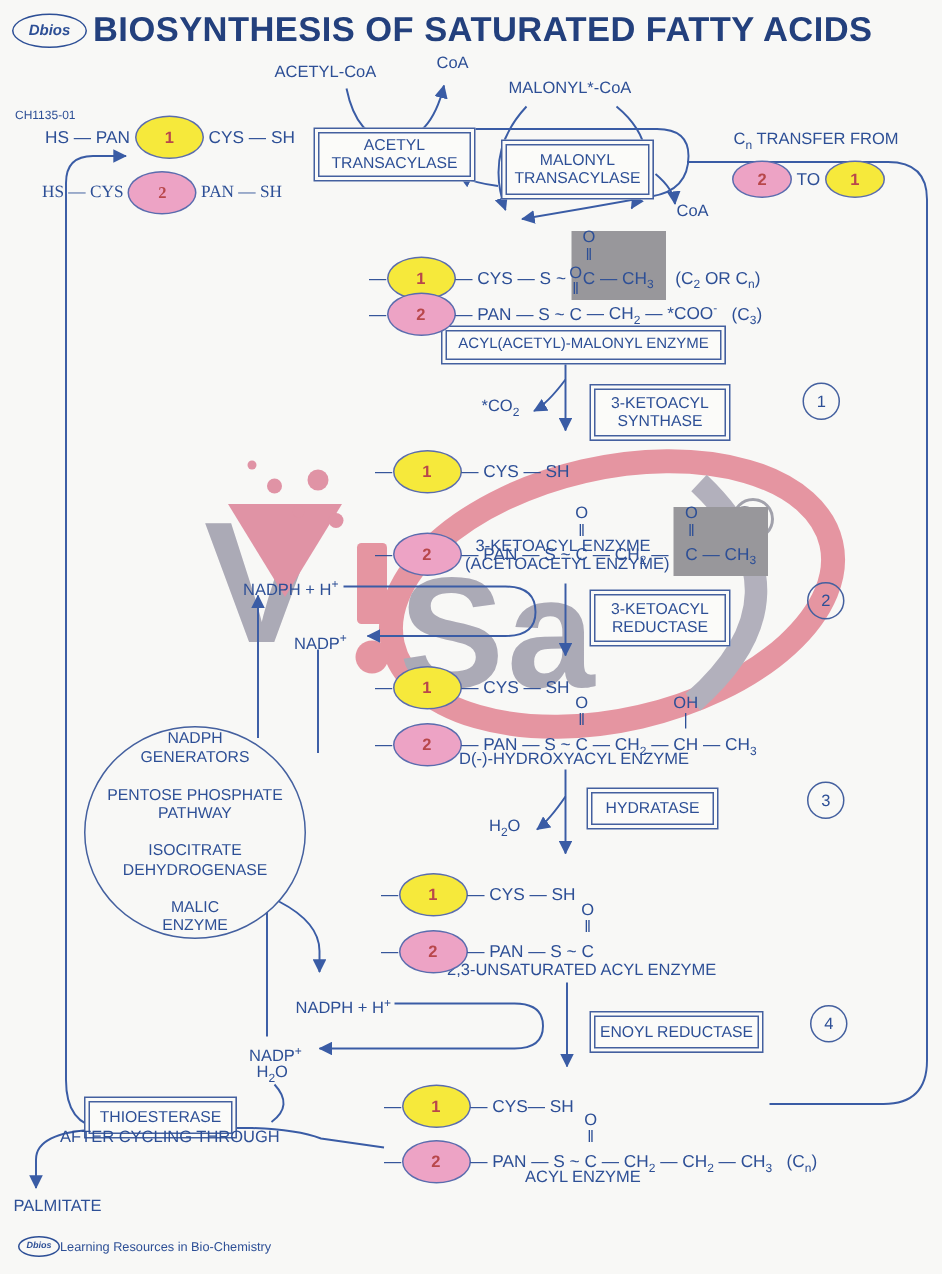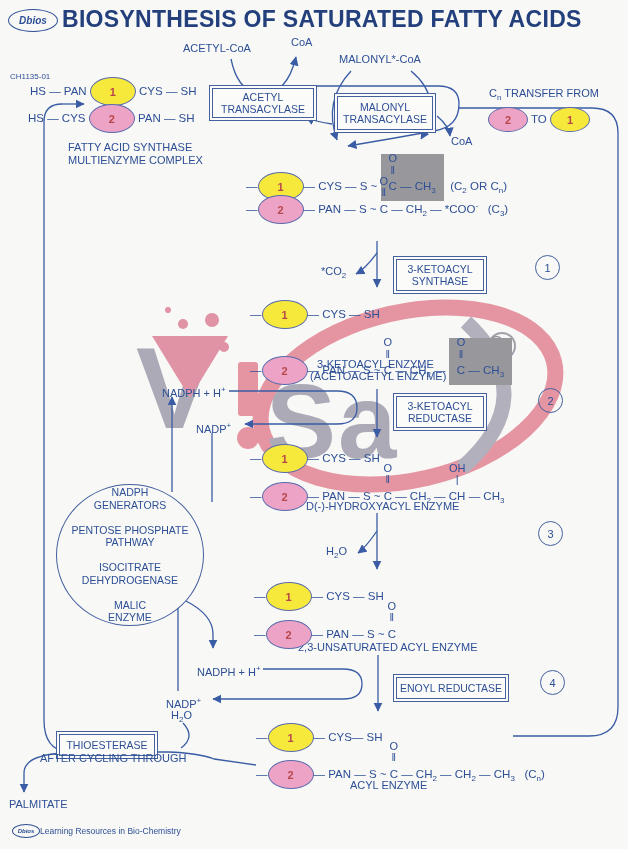--- a/index.html
+++ b/index.html
@@ -98,33 +98,33 @@
 
   <div class="logo-oval">Dbios</div>
   <div class="logo-code">CH1135-01</div>
   <div class="title">BIOSYNTHESIS OF SATURATED FATTY ACIDS</div>
 
   <div class="lbl" style="left:183px;top:42px">ACETYL-CoA</div>
   <div class="lbl" style="left:291px;top:36px">CoA</div>
   <div class="lbl" style="left:339px;top:53px">MALONYL*-CoA</div>
   <div class="lbl" style="left:286px;top:109px">CoA</div>
   <div class="lbl" style="left:451px;top:135px">CoA</div>
-  <div class="lbl" style="left:68px;top:141px">FATTY ACID SYNTHASE
-MULTIENZYME COMPLEX</div>
   <div class="lbl" style="left:489px;top:87px">C<sub>n</sub> TRANSFER FROM</div>
   <div class="reg" style="left:488px;top:332px">®</div>
 
   <div class="ebox" style="left:209px;top:85px;width:102px;height:30px">ACETYL
 TRANSACYLASE</div>
   <div class="ebox" style="left:334px;top:93px;width:96px;height:34px">MALONYL
 TRANSACYLASE</div>
+  <div class="ebox" style="left:294px;top:217px;width:184px;height:20px;font-size:10px">ACYL(ACETYL)-MALONYL ENZYME</div>
   <div class="ebox" style="left:393px;top:256px;width:88px;height:32px">3-KETOACYL
 SYNTHASE</div>
   <div class="ebox" style="left:393px;top:393px;width:88px;height:32px">3-KETOACYL
 REDUCTASE</div>
+  <div class="ebox" style="left:391px;top:525px;width:82px;height:22px">HYDRATASE</div>
   <div class="ebox" style="left:393px;top:674px;width:110px;height:22px">ENOYL REDUCTASE</div>
   <div class="ebox" style="left:56px;top:731px;width:96px;height:22px">THIOESTERASE</div>
 
   <div class="stepc" style="left:535px;top:255px">1</div>
   <div class="stepc" style="left:538px;top:388px">2</div>
   <div class="stepc" style="left:538px;top:521px">3</div>
   <div class="stepc" style="left:540px;top:670px">4</div>
 
   <div class="lbl" style="left:321px;top:265px">*CO<sub>2</sub></div>
   <div class="lbl" style="left:317px;top:358px">3-KETOACYL ENZYME</div>
@@ -148,21 +148,21 @@
 PATHWAY
 
 ISOCITRATE
 DEHYDROGENASE
 
 MALIC
 ENZYME</div>
 
   <div id="rows-layer" class="z3">
       <div class="srow" style="left: 30px; top: 77px;"><span class="tok">HS — PAN </span><span class="ell yel">1</span><span class="tok"> CYS — SH</span></div>
-      <div class="srow" style="left: 28px; top: 104px;"><span class="tok">HS — CYS </span><span class="ell pnk">2</span><span class="tok"> PAN — SH</span></div>
+      <div class="srow" style="left: 28px; top: 114px; font-family: Liberation Serif, serif;"><span class="tok">HS — CYS </span><span class="ell pnk">2</span><span class="tok"> PAN — SH</span></div>
       <div class="srow" style="left: 488px; top: 107px;"><span class="ell pnk sm">2</span><span class="tok"> TO </span><span class="ell yel sm">1</span></div>
       <div class="srow" style="left: 246px; top: 154px;"><span class="tok">—</span><span class="ell yel">1</span><span class="tok">— CYS — S ~ </span><span class="graybox"><span class="tok">C<span class="above">O<br>‖</span></span><span class="tok"> — CH<sub>3</sub></span></span><span class="tok">  (C<sub>2</sub> OR C<sub>n</sub>)</span></div>
       <div class="srow" style="left: 246px; top: 195px;"><span class="tok">—</span><span class="ell pnk">2</span><span class="tok">— PAN — S ~ </span><span class="tok">C<span class="above">O<br>‖</span></span><span class="tok"> — CH<sub>2</sub> — *COO<sup>-</sup></span><span class="tok">   (C<sub>3</sub>)</span></div>
       <div class="srow" style="left: 250px; top: 300px;"><span class="tok">—</span><span class="ell yel">1</span><span class="tok">— CYS — SH</span></div>
       <div class="srow" style="left: 250px; top: 338px;"><span class="tok">—</span><span class="ell pnk">2</span><span class="tok">— PAN — S ~ </span><span class="tok">C<span class="above">O<br>‖</span></span><span class="tok"> — CH<sub>2</sub> — </span><span class="graybox"><span class="tok">C<span class="above">O<br>‖</span></span><span class="tok"> — CH<sub>3</sub></span></span></div>
       <div class="srow" style="left: 250px; top: 444px;"><span class="tok">—</span><span class="ell yel">1</span><span class="tok">— CYS — SH</span></div>
       <div class="srow" style="left: 250px; top: 482px;"><span class="tok">—</span><span class="ell pnk">2</span><span class="tok">— PAN — S ~ </span><span class="tok">C<span class="above">O<br>‖</span></span><span class="tok"> — CH<sub>2</sub> — </span><span class="tok">CH<span class="above">OH<br>|</span></span><span class="tok"> — CH<sub>3</sub></span></div>
       <div class="srow" style="left: 254px; top: 582px;"><span class="tok">—</span><span class="ell yel">1</span><span class="tok">— CYS — SH</span></div>
       <div class="srow" style="left: 254px; top: 620px;"><span class="tok">—</span><span class="ell pnk">2</span><span class="tok">— PAN — S ~ </span><span class="tok">C<span class="above">O<br>‖</span></span></div>
       <div class="srow" style="left: 256px; top: 723px; text-decoration: underline;"><span class="tok">—</span><span class="ell yel">1</span><span class="tok">— CYS— SH</span></div>

